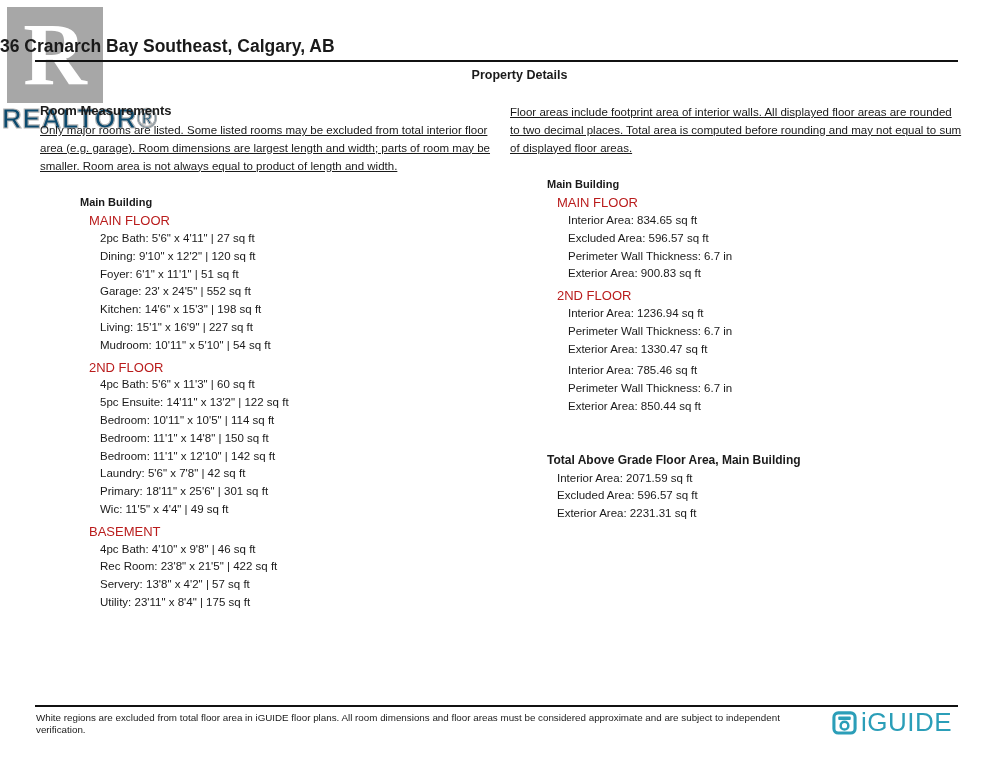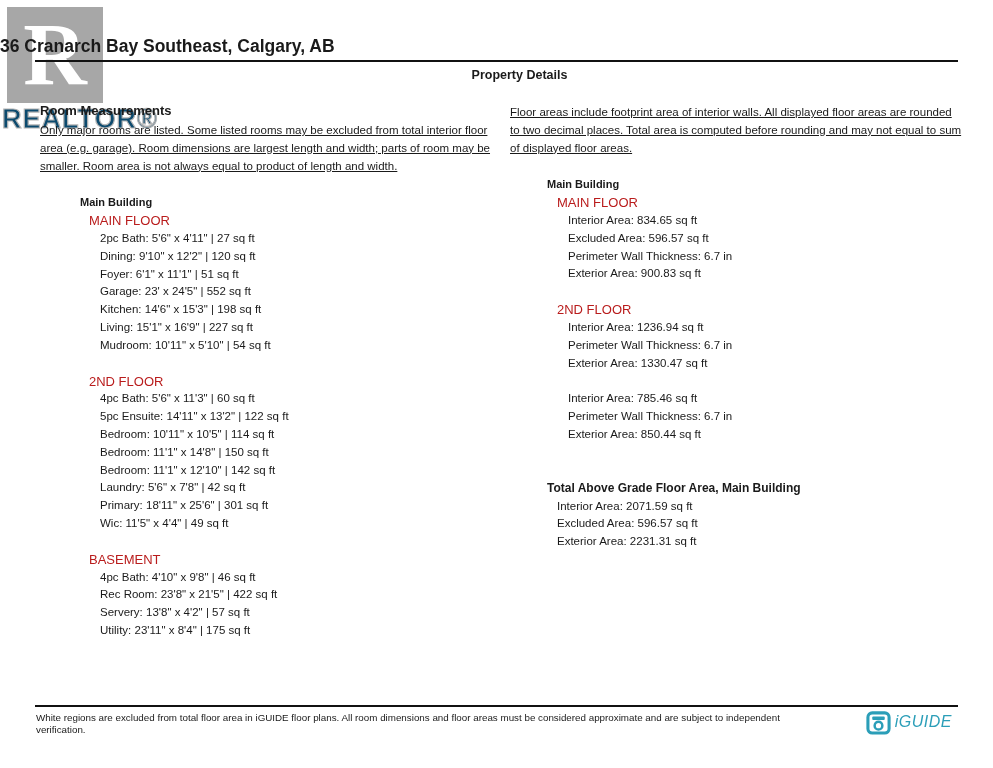--- a/index.html
+++ b/index.html
@@ -49,21 +49,21 @@
   .col-right { left:510px; width:452px; }
 
   .section-heading { font-size:13px; font-weight:bold; line-height:14px; margin-bottom:4px; }
   .section-desc { font-size:11.5px; line-height:17.8px;text-decoration:underline; }
 
   .building { margin-top:19px; }
   .col-left  .building { margin-left:40px; }
   .col-right .building { margin-left:37px; }
   .building-name { font-size:11px; font-weight:bold; line-height:17.8px; }
 
-  .floor-section { margin-top:18px; }
+  .floor-section { margin-top:4px; }
   .floors > .floor-section:first-child { margin-top:0; }
   .col-left  .floor-section { margin-left:9px; }
   .col-right .floor-section { margin-left:10px; }
   .floor-name { font-size:13px; line-height:17.8px; color:#b91c1c; }
   .entry { font-size:11.5px; line-height:17.8px; margin-left:11px; }
 
   .total-block { margin-top:36px; margin-left:37px; }
   .total-heading { font-size:12px; font-weight:bold; line-height:17.8px; }
   .total-block .entry { margin-left:10px; }
 
@@ -75,23 +75,22 @@
   .footer-text {
     position:absolute; left:36px; top:712px; width:790px;
     font-size:9.8px; line-height:12px; z-index:2;
   }
   .logo {
     position:absolute; right:41px; top:709px; z-index:2;
     display:flex; align-items:center; gap:4px;
   }
   .logo-icon { display:block; }
   .logo-text {
-    font-size:16px; line-height:26px; letter-spacing:0.5px;
+    font-size:26px; line-height:26px; letter-spacing:0.5px;
     font-weight:normal;
-    font-style:italic;
   }
 </style>
 </head>
 <body>
 
 <div class="watermark">
   <div class="wm-block">
     <span class="wm-r">R</span>
   </div>
   <div class="wm-text">REALTOR®</div>

